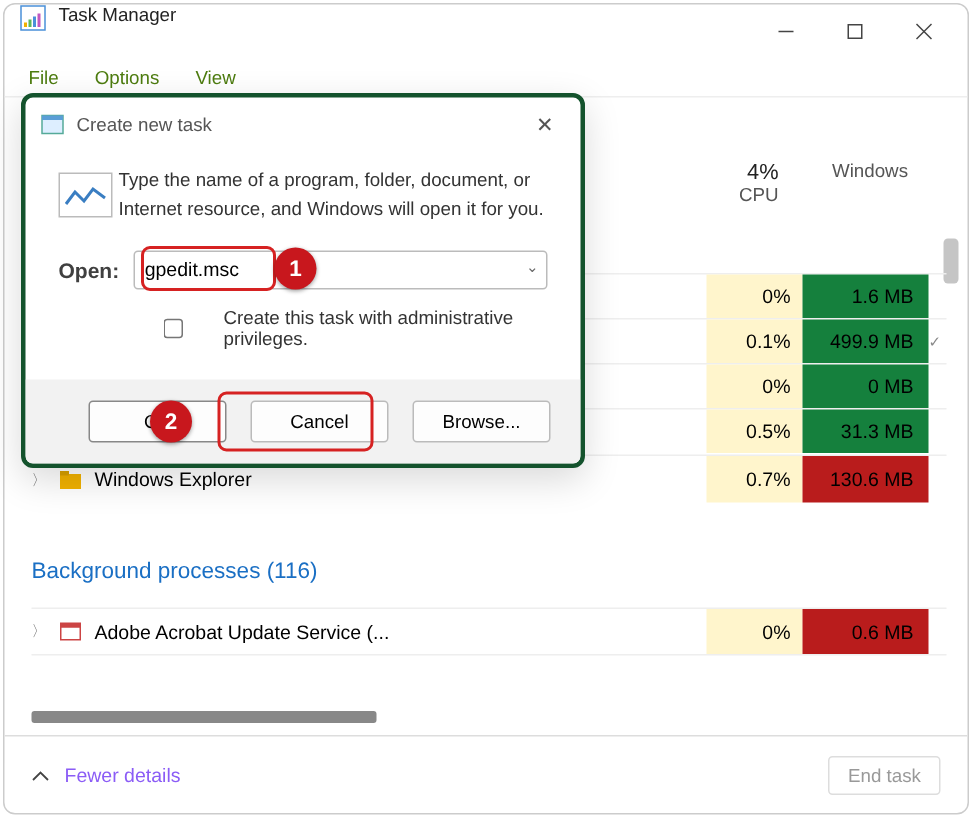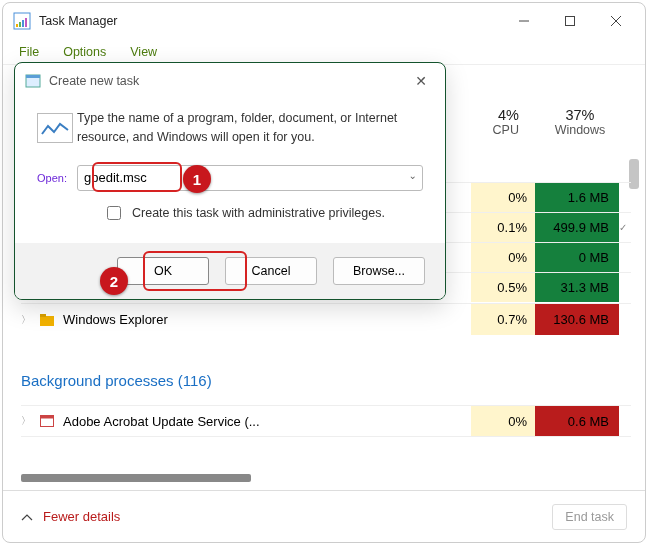--- a/index.html
+++ b/index.html
@@ -1,20 +1,20 @@
 <!DOCTYPE html>
 <html><head>
 <meta charset="utf-8">
 <style>
   * { box-sizing: border-box; font-family: "Segoe UI", Arial, sans-serif; }
   body { margin: 0; background: #fff; width: 648px; height: 545px; overflow: hidden; position: relative; }
   
   .main-window { position: absolute; left: 2px; top: 2px; right: 2px; bottom: 2px; border: 1px solid #ccc; border-radius: 8px; background: #fff; overflow: hidden; }
   
-  .titlebar { height: 36px; display: flex; align-items: center; padding: 0 6px; }
+  .titlebar { height: 36px; display: flex; align-items: flex-start; padding: 0 6px; }
   .titlebar .app-icon { width: 18px; height: 18px; margin: 0 8px 0 4px; }
   .titlebar .title { font-size: 12.5px; color: #222; flex: 1; }
   .titlebar .winbtn { width: 46px; height: 36px; display: flex; align-items: center; justify-content: center; color: #555; }
   
   .menubar { height: 26px; display: flex; align-items: center; padding: 0 6px; border-bottom: 1px solid #eee; gap: 4px; }
   .menubar span { font-size: 12.5px; color: #4d7c0f; padding: 3px 10px; }
   
   .content { position: absolute; top: 64px; left: 0; right: 0; bottom: 52px; }
   
   .headers { position: absolute; right: 20px; top: 40px; display: flex; }
@@ -41,40 +41,40 @@
   .exp-row .nmtxt { font-size: 13px; flex: 1; }
   .exp-row .cpu { width: 64px; text-align: right; background: #fff5cc; padding-right: 8px; font-size: 13px; height: 100%; display: flex; align-items: center; justify-content: flex-end; }
   .exp-row .mem { width: 84px; text-align: right; background: #b91c1c; padding-right: 10px; font-size: 13px; height: 100%; display: flex; align-items: center; justify-content: flex-end; }
   .exp-row .tick { width: 12px; }
   
   .acr-row { position: absolute; left: 18px; right: 14px; top: 338px; height: 32px; display: flex; align-items: center; border-top: 1px solid #eee; border-bottom: 1px solid #eee; }
   
   .hsb { position: absolute; left: 18px; bottom: 60px; width: 230px; height: 8px; background: #888; border-radius: 2px; }
   
   .footer { position: absolute; left: 0; right: 0; bottom: 0; height: 52px; border-top: 1px solid #ddd; display: flex; align-items: center; padding: 0 18px; }
-  .footer .fd { font-size: 13px; color: #b91c1c; display: flex; align-items: flex-end; gap: 10px; }
+  .footer .fd { font-size: 13px; color: #8b5cf6; display: flex; align-items: flex-end; gap: 10px; }
   .footer .et { margin-left: auto; font-size: 12.5px; color: #999; border: 1px solid #ddd; padding: 5px 12px; border-radius: 3px; }
   
   
-  .dlg { position: absolute; left: 14px; top: 62px; width: 432px; background: #fff; border: 1px solid #14532d; border-radius: 8px; box-shadow: 0 8px 24px rgba(0,0,0,0.15); z-index: 20; overflow: hidden; }
+  .dlg { position: absolute; left: 14px; top: 62px; width: 376px; background: #fff; border: 3px solid #14532d; border-radius: 8px; box-shadow: 0 8px 24px rgba(0,0,0,0.15); z-index: 20; overflow: hidden; }
   .dlg-title { height: 36px; display: flex; align-items: center; padding: 0 10px; }
   .dlg-title .ic { width: 16px; height: 16px; margin-right: 8px; display: inline-flex; }
   .dlg-title .t { font-size: 12.5px; color: #555; flex: 1; }
   .dlg-title .x { color: #555; font-size: 14px; padding: 4px 8px; }
   .dlg-body { padding: 10px 22px 14px 22px; }
   .dlg-row1 { display: flex; gap: 4px; align-items: flex-start; }
   .run-icon { width: 36px; height: 30px; border: 1px solid #bbb; display: flex; align-items: flex-end; justify-content: center; padding-bottom: 2px; flex-shrink: 0; margin-top: 4px; }
   .dlg-msg { font-size: 12.5px; color: #333; line-height: 1.5; }
   .dlg-row2 { display: flex; align-items: center; gap: 10px; margin-top: 18px; }
-  .dlg-row2 .lbl { font-size: 11px; color: #6d28d9; }
+  .dlg-row2 .lbl { font-size: 14px; color: #404040; font-weight: bold; }
   .combo { flex: 1; position: relative; }
   .combo input { width: 100%; height: 26px; border: 1px solid #bbb; font-size: 13px; padding: 0 22px 0 6px; border-radius: 3px; }
   .combo .chev { position: absolute; right: 6px; top: 5px; color: #666; font-size: 10px; }
   .redbox1 { position: absolute; left: 55px; top: -3px; width: 90px; height: 30px; border: 2.5px solid #d62222; border-radius: 6px; pointer-events: none; }
-  .dlg-row3 { display: flex; align-items: center; gap: 8px; margin: 12px 0 6px 66px; }
+  .dlg-row3 { display: flex; align-items: center; gap: 24px; margin: 12px 0 6px 66px; }
   .dlg-row3 input[type=checkbox] { width: 14px; height: 14px; }
   .dlg-row3 label { font-size: 12.5px; color: #333; }
   .dlg-foot { background: #f2f2f2; padding: 14px 20px; display: flex; gap: 16px; justify-content: flex-end; align-items: center; position: relative; }
   .btn { width: 92px; height: 28px; background: #fdfdfd; border: 1px solid #bbb; font-size: 12.5px; display: flex; align-items: center; justify-content: center; border-radius: 3px; }
   .btn.ok { border: 1.5px solid #888; }
   .redbox2 { position: absolute; border: 2.5px solid #d62222; border-radius: 6px; pointer-events: none; }
   
   .callout { position: absolute; width: 28px; height: 28px; border-radius: 50%; background: #c8171d; color: #fff; display: flex; align-items: center; justify-content: center; font-size: 15px; font-weight: 600; box-shadow: 0 1px 3px rgba(0,0,0,0.4); pointer-events: none; z-index: 30; }
 </style>
 </head>
@@ -115,21 +115,20 @@
     <span>View</span>
   </div>
 
   <div class="content">
     <div class="headers">
       <div class="hcol">
         <div class="pct">4%</div>
         <div class="label">CPU</div>
       </div>
       <div class="hcol mem">
-        <div class="pct">37%</div>
         <div class="label">Windows</div>
       </div>
     </div>
 
     <div class="sbar"></div>
 
     <div class="tbody">
       <div class="row hidden">
         <span class="nm">x</span>
         <span class="cpu">0%</span>

